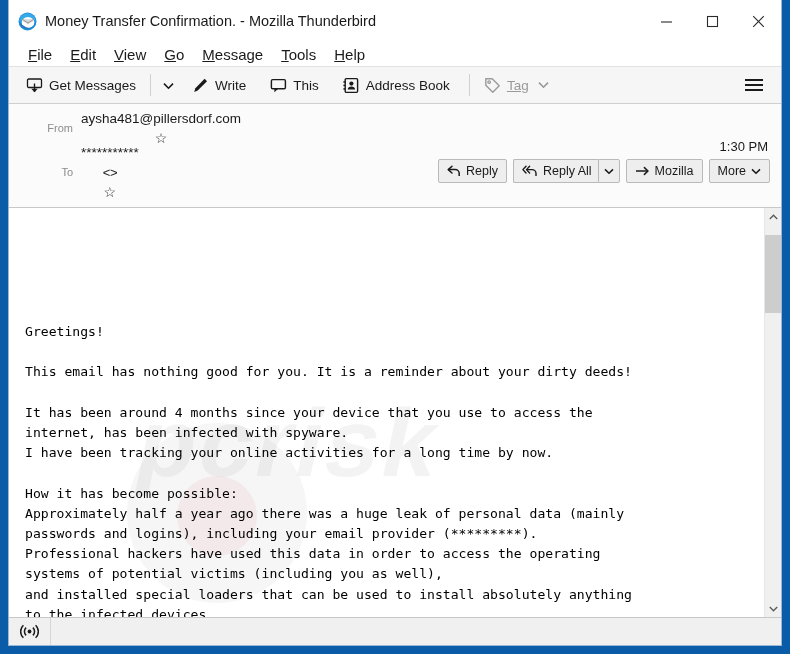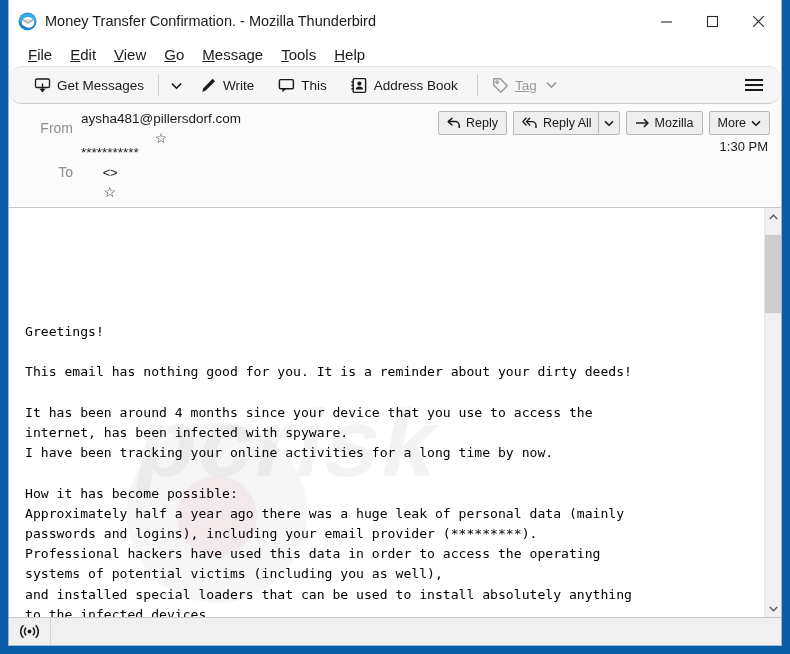--- a/index.html
+++ b/index.html
@@ -56,22 +56,21 @@
   .menuitem { padding: 2px 9px; white-space: nowrap; }
   .menuitem u { text-decoration: underline; }
 
   
   .toolbar {
     height: 38px; min-height: 38px;
     background: #f6f6f6;
     border-top: 1px solid #e2e2e2;
     border-bottom: 1px solid #cfcfcf;
     display: flex; align-items: center;
-    padding: 0 6px 0 18px;
-    border-radius: 13px;
+    padding: 0 6px 0 10px;
   }
   .tbtn {
     display: flex; align-items: center; gap: 6px;
     padding: 4px 7px; font-size: 13.5px; color: #1a1a1a;
     white-space: nowrap; border-radius: 2px;
   }
   .tbtn.dim { color: #9a9a9a; text-decoration: underline; }
   .tbtn svg { display: block; flex: none; }
   .tsep { width: 1px; height: 22px; background: #d0d0d0; margin: 0 7px; }
   .caret-btn { padding: 4px 5px; display: flex; align-items: center; }
@@ -82,37 +81,38 @@
   
   .msghead {
     background: #fbfbfb;
     border-bottom: 1px solid #c8c8c8;
     padding: 7px 10px 8px 10px;
     position: relative;
   }
   .hrow { display: flex; align-items: center; min-height: 21px; }
   .hlabel {
     width: 62px; text-align: right; padding-right: 8px;
-    font-size: 14px; color: #8d8d8d; flex: none;
+    font-size: 11px; color: #8d8d8d; flex: none;
   }
   .hval { font-size: 13.5px; color: #1a1a1a; display: flex; align-items: center; gap: 5px; flex-direction: column; }
   .hval.subject { font-weight: bold; }
   .star { font-size: 14px; color: #2b2b2b; line-height: 1; }
   .addr-brackets { font-size: 13px; color: #1a1a1a; letter-spacing: -.5px; }
   .asterisks { letter-spacing: 0px; font-size: 13.5px; }
 
   .hdr-actions {
     position: absolute; right: 11px; top: 7px;
     display: flex; align-items: center; gap: 6px;
   }
   .abtn {
     display: flex; align-items: center; gap: 5px;
     background: #eeeeee; border: 1px solid #b9b9b9; border-radius: 2px;
     font-size: 12.5px; color: #1a1a1a; padding: 3px 8px; height: 24px;
     white-space: nowrap;
+    margin-top: 48px;
   }
   .abtn.split-main { border-right: none; border-radius: 2px 0 0 2px; padding-right: 6px; }
   .abtn.split-arrow { border-radius: 0 2px 2px 0; padding: 3px 5px; border-left: 1px solid #b9b9b9; }
   .abtn svg { display: block; flex: none; }
   .timestamp {
     position: absolute; right: 13px; top: 35px;
     font-size: 13px; color: #1a1a1a;
   }
 
   

